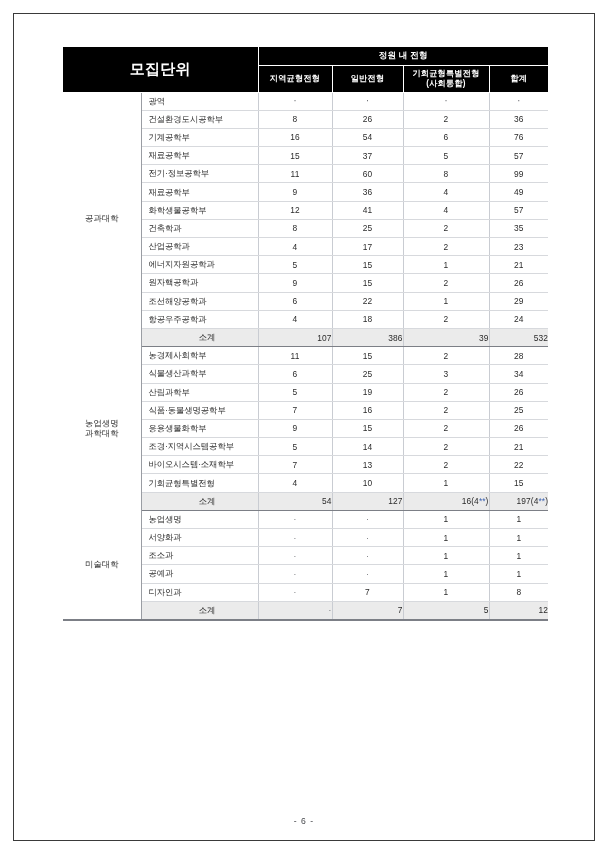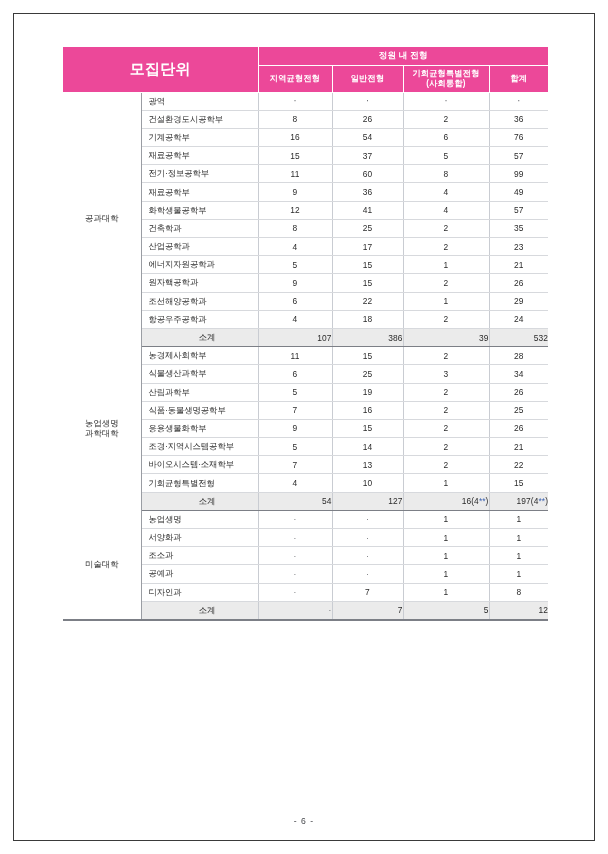--- a/index.html
+++ b/index.html
@@ -63,21 +63,21 @@
 
   table.adm col.c-college { width: 78px; }
   table.adm col.c-unit    { width: 117px; }
   table.adm col.c-a       { width: 74px; }
   table.adm col.c-b       { width: 71px; }
   table.adm col.c-c       { width: 86px; }
   table.adm col.c-d       { width: 59px; }
 
   
   thead th {
-    background: #ec4899;
+    background: #000000;
     color: #ffffff;
     font-weight: bold;
     text-align: center;
     vertical-align: middle;
     letter-spacing: .2px;
     border: 0.8px solid #ffffff;
     padding: 0;
   }
   thead th.h-unit {
     font-size: 15px;

